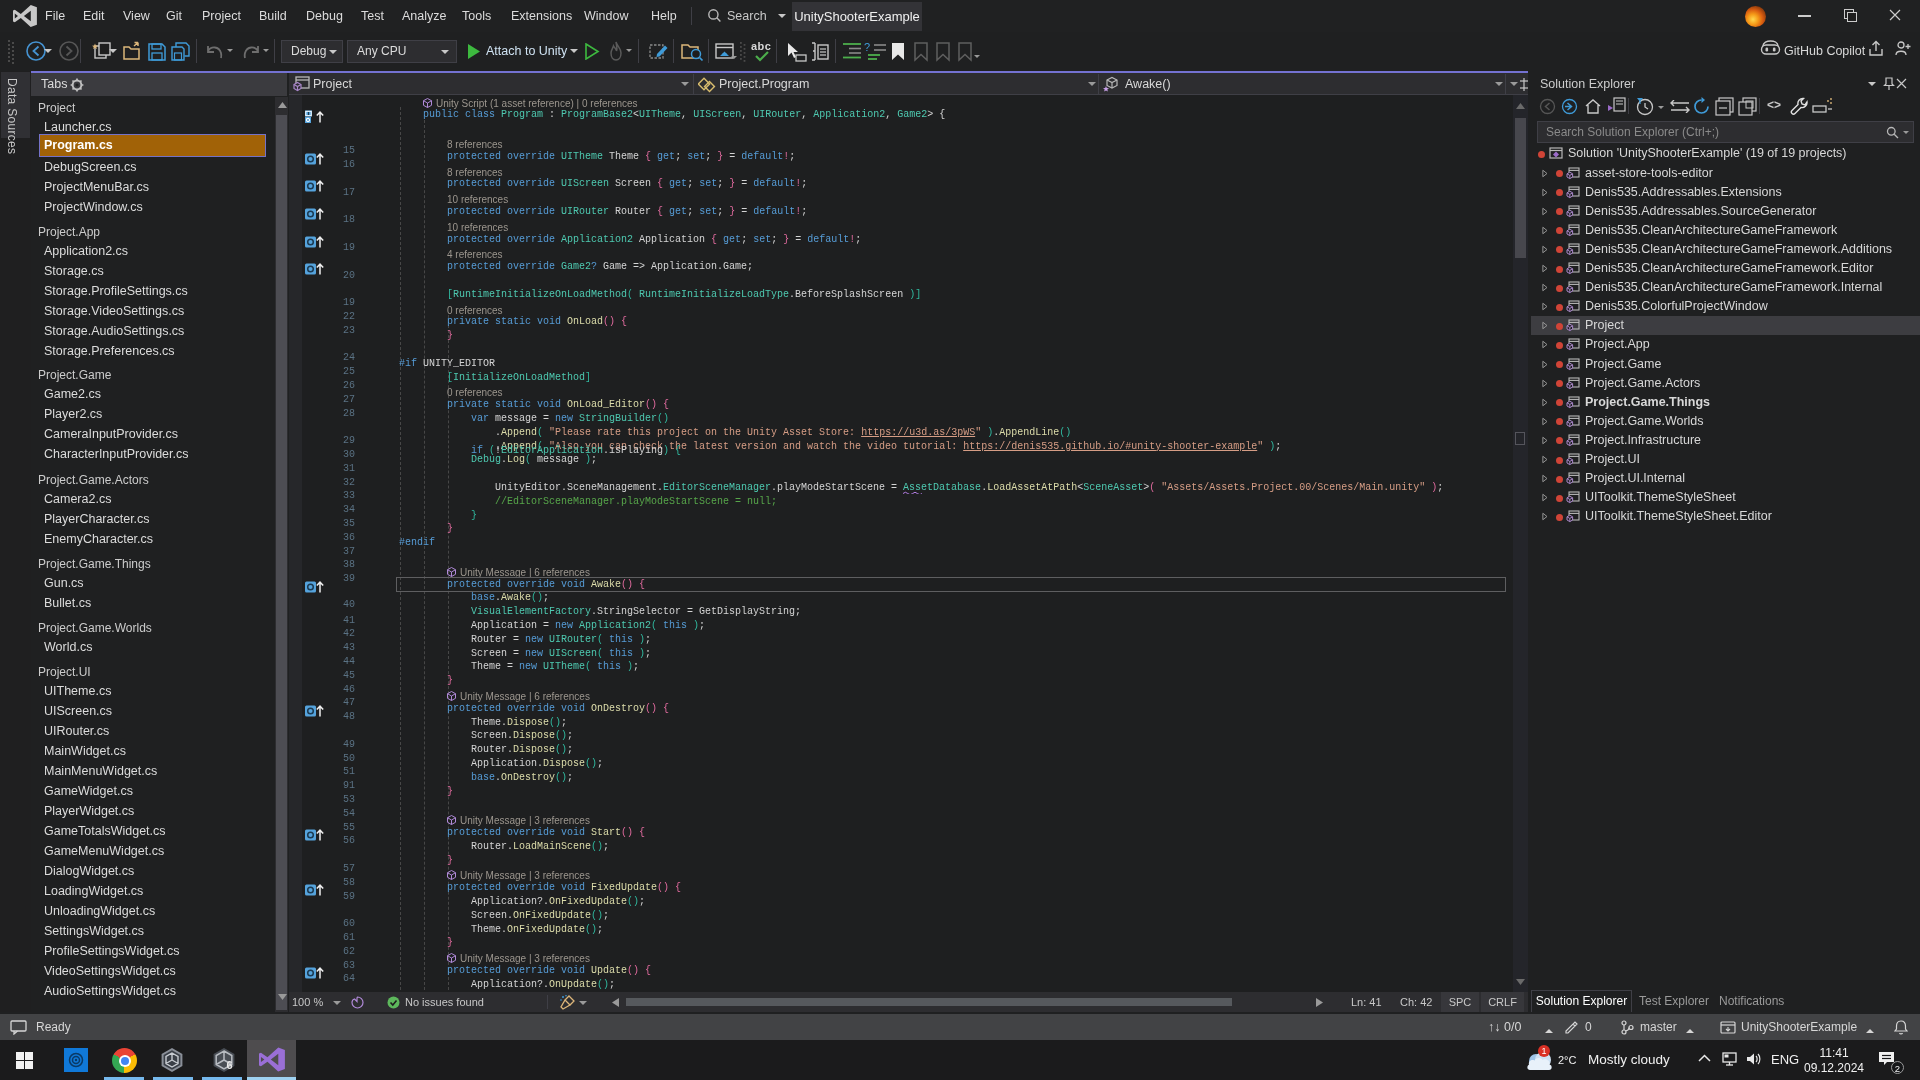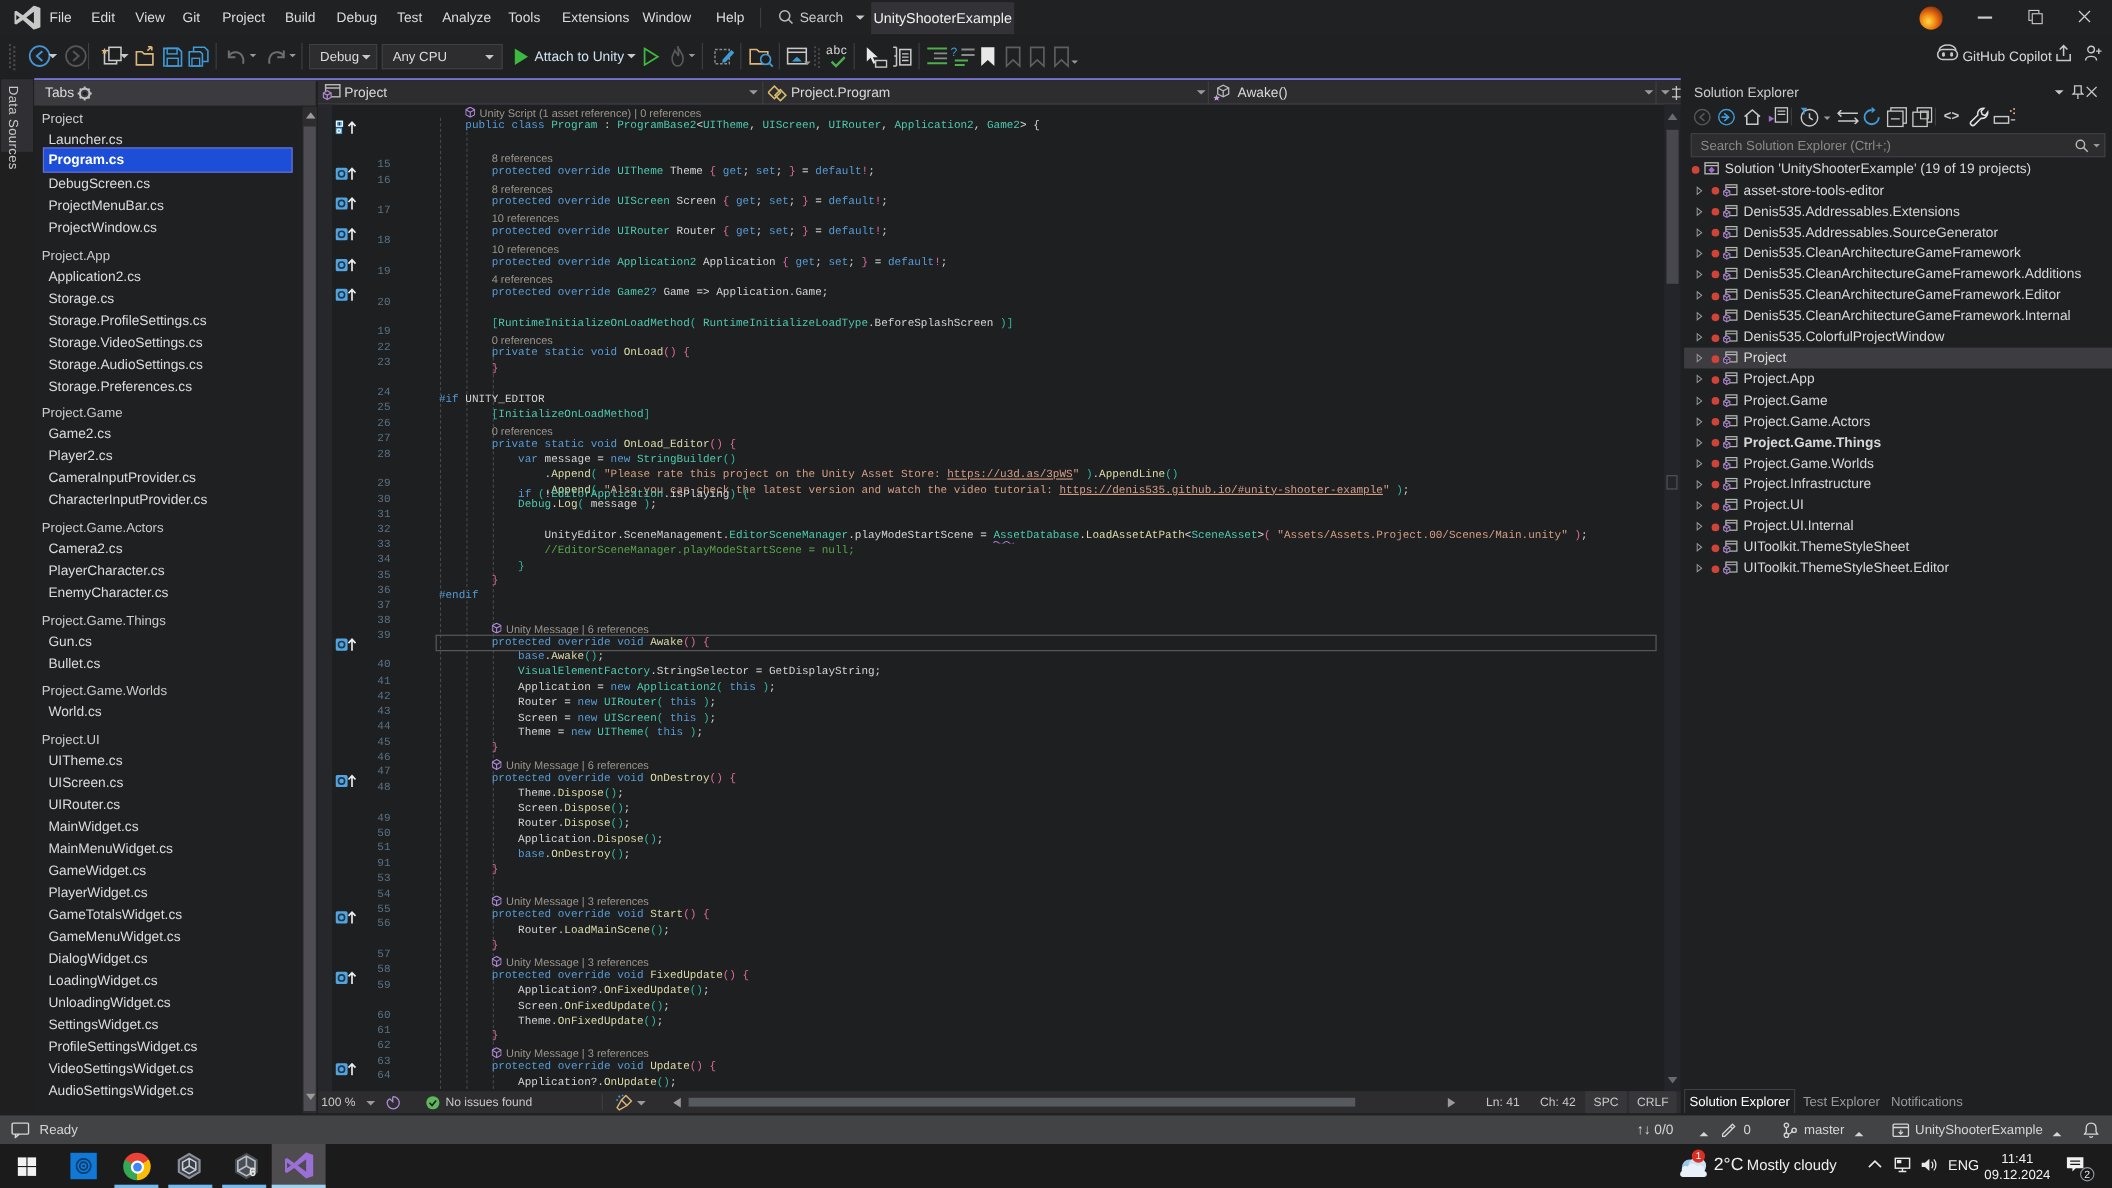--- a/index.html
+++ b/index.html
@@ -22,21 +22,21 @@
 .dds{position:absolute;width:0;height:0;border-left:3.5px solid transparent;border-right:3.5px solid transparent;border-top:3.5px solid #9a9a9a;}
 
 #purpleline{left:31px;top:71px;width:1497px;height:2px;background:#7472d2;}
 #leftstrip{left:0;top:71px;width:31px;height:941px;background:#1f1f20;}
 #dstab{left:1px;top:1px;width:29px;height:66px;background:#303034;}
 #dstext{left:5px;top:7px;width:24px;color:#c8c8c8;font-size:12px;writing-mode:vertical-lr;letter-spacing:0.3px;}
 #sidebar{left:31px;top:73px;width:257px;height:939px;background:#1f2021;}
 #sidehdr{left:0px;top:0px;width:256px;height:23px;background:#3b3b3f;color:#dcdcdc;font-size:12.5px;line-height:23px;}
 .sitem{position:absolute;left:13px;height:20px;line-height:20px;color:#dcdcdc;font-size:12.5px;white-space:nowrap;}
 .sgroup{position:absolute;left:7px;height:20px;line-height:20px;color:#cccccc;font-size:12px;white-space:nowrap;}
-#selfile{left:8px;top:61px;width:227px;height:23px;background:#1d4ed8;border:1px solid #7472c8;color:#ffffff;font-weight:bold;font-size:12.5px;line-height:21px;padding-left:4px;}
+#selfile{left:8px;top:61px;width:227px;height:23px;background:#a16207;border:1px solid #7472c8;color:#ffffff;font-weight:bold;font-size:12.5px;line-height:21px;padding-left:4px;}
 #sidescroll{left:244px;top:24px;width:13px;height:915px;background:#2d2d30;}
 #sidethumb{left:1px;top:18px;width:11px;height:895px;background:#4d4d53;}
 
 #editor{left:289px;top:73px;width:1239px;height:939px;background:#1e1f20;}
 #navbar{left:0;top:0;width:1239px;height:22px;background:#2d2d30;border-bottom:1px solid #3f3f46;}
 .nvtext{position:absolute;top:0;height:22px;line-height:22px;color:#d8d8d8;font-size:12.5px;}
 .lnum{position:absolute;left:30px;width:36px;text-align:right;color:#5a7284;font-family:"Liberation Mono",monospace;font-size:10px;margin-top:36px;}
 .crow{position:absolute;left:110px;white-space:pre;font-family:"Liberation Mono",monospace;font-size:10px;color:#d4d4d4;}
 .clens{position:absolute;left:110px;white-space:pre;}
 .guide{position:absolute;width:1px;border-left:1px dashed #474747;}
@@ -186,21 +186,21 @@
         <rect x="3.6" y="2" width="1.8" height="1.8" fill="#4a4a4a"></rect>
 <rect x="0" y="4" width="1.8" height="1.8" fill="#4a4a4a"></rect>
         <rect x="3.6" y="6" width="1.8" height="1.8" fill="#4a4a4a"></rect>
 <rect x="0" y="8" width="1.8" height="1.8" fill="#4a4a4a"></rect>
         <rect x="3.6" y="10" width="1.8" height="1.8" fill="#4a4a4a"></rect>
 <rect x="0" y="12" width="1.8" height="1.8" fill="#4a4a4a"></rect>
         <rect x="3.6" y="14" width="1.8" height="1.8" fill="#4a4a4a"></rect>
 <rect x="0" y="16" width="1.8" height="1.8" fill="#4a4a4a"></rect>
         <rect x="3.6" y="18" width="1.8" height="1.8" fill="#4a4a4a"></rect>
 </svg>
-<div class="abs" style="left:751px;top:8px;color:#d8d8d8;font-size:11px;font-weight:normal;letter-spacing:0.5px">abc</div>
+<div class="abs" style="left:751px;top:8px;color:#d8d8d8;font-size:11px;font-weight:bold;letter-spacing:0.5px">abc</div>
 <svg class="abs" style="left:755px;top:19px" width="14" height="11" viewBox="0 0 14 11">
         <path d="M1 5 L5 9 L13 1" fill="none" stroke="#4cae4c" stroke-width="2.2"></path>
       </svg>
 <div class="vsep" style="left:776px"></div>
 <svg class="abs" style="left:783px;top:9px" width="24" height="22" viewBox="0 0 24 22">
         <path d="M5 2 L5 15 L8.5 11.5 L11 17 L13 16 L10.5 11 L15 11 Z" fill="#e8e8e8"></path>
         <rect x="13" y="14" width="10" height="6" fill="none" stroke="#c8c8c8" stroke-width="1.3"></rect>
       </svg>
 <svg class="abs" style="left:807px;top:9px" width="24" height="22" viewBox="0 0 24 22">
         <path d="M8 2 L8 19 M5 2 L8 2 M5 19 L8 19 M8 10 L6 10" stroke="#c8c8c8" stroke-width="1.4" fill="none"></path>
@@ -988,21 +988,21 @@
 <div class="abs" style="left:202px;top:37px;width:40px;height:3px;background:#76b9ed"></div>
 <div class="abs" style="left:247px;top:37px;width:49px;height:3px;background:#9ed1f0"></div>
 <svg class="abs" style="left:1525px;top:1048px;position:absolute" width="0" height="0"></svg>
 </div>
 <svg class="abs" style="left:1526px;top:1049px" width="28" height="22" viewBox="0 0 28 22">
       <circle cx="10" cy="12" r="7" fill="#9ec4e8"></circle>
       <circle cx="17" cy="11" r="8" fill="#cfe2f4"></circle>
       <path d="M4 21 C1 21, 0.5 17, 3 15.5 C2 12, 6 10, 8.5 11.5 C9.5 8.5, 15 8, 16.5 11 C20 9, 24.5 12, 23.5 15.5 C26.5 16, 26.5 21, 23 21 Z" fill="#e8f1fa"></path>
     </svg>
 <div class="abs" style="left:1538px;top:1045px;width:12px;height:12px;border-radius:50%;background:#d93025;color:#fff;font-size:9px;text-align:center;line-height:12px">1</div>
-<div class="abs" style="left:1558px;top:1040px;height:40px;line-height:40px;color:#f0f0f0;font-size:16px">2°C</div>
+<div class="abs" style="left:1558px;top:1040px;height:40px;line-height:40px;color:#f0f0f0;font-size:11px">2°C</div>
 <div class="abs" style="left:1588px;top:1040px;height:40px;line-height:40px;color:#f0f0f0;font-size:13.5px">Mostly cloudy</div>
 <svg class="abs" style="left:1698px;top:1054px" width="13" height="8" viewBox="0 0 13 8">
       <path d="M1 7 L6.5 1.5 L12 7" fill="none" stroke="#e8e8e8" stroke-width="1.5"></path>
     </svg>
 <svg class="abs" style="left:1721px;top:1051px" width="17" height="16" viewBox="0 0 17 16">
       <rect x="2" y="2" width="13" height="9" fill="none" stroke="#e8e8e8" stroke-width="1.3"></rect>
       <line x1="5" y1="14" x2="12" y2="14" stroke="#e8e8e8" stroke-width="1.3"></line>
       <line x1="8.5" y1="11" x2="8.5" y2="14" stroke="#e8e8e8" stroke-width="1.3"></line>
       <rect x="3.5" y="3.5" width="4" height="3" fill="#e8e8e8"></rect>
     </svg>

